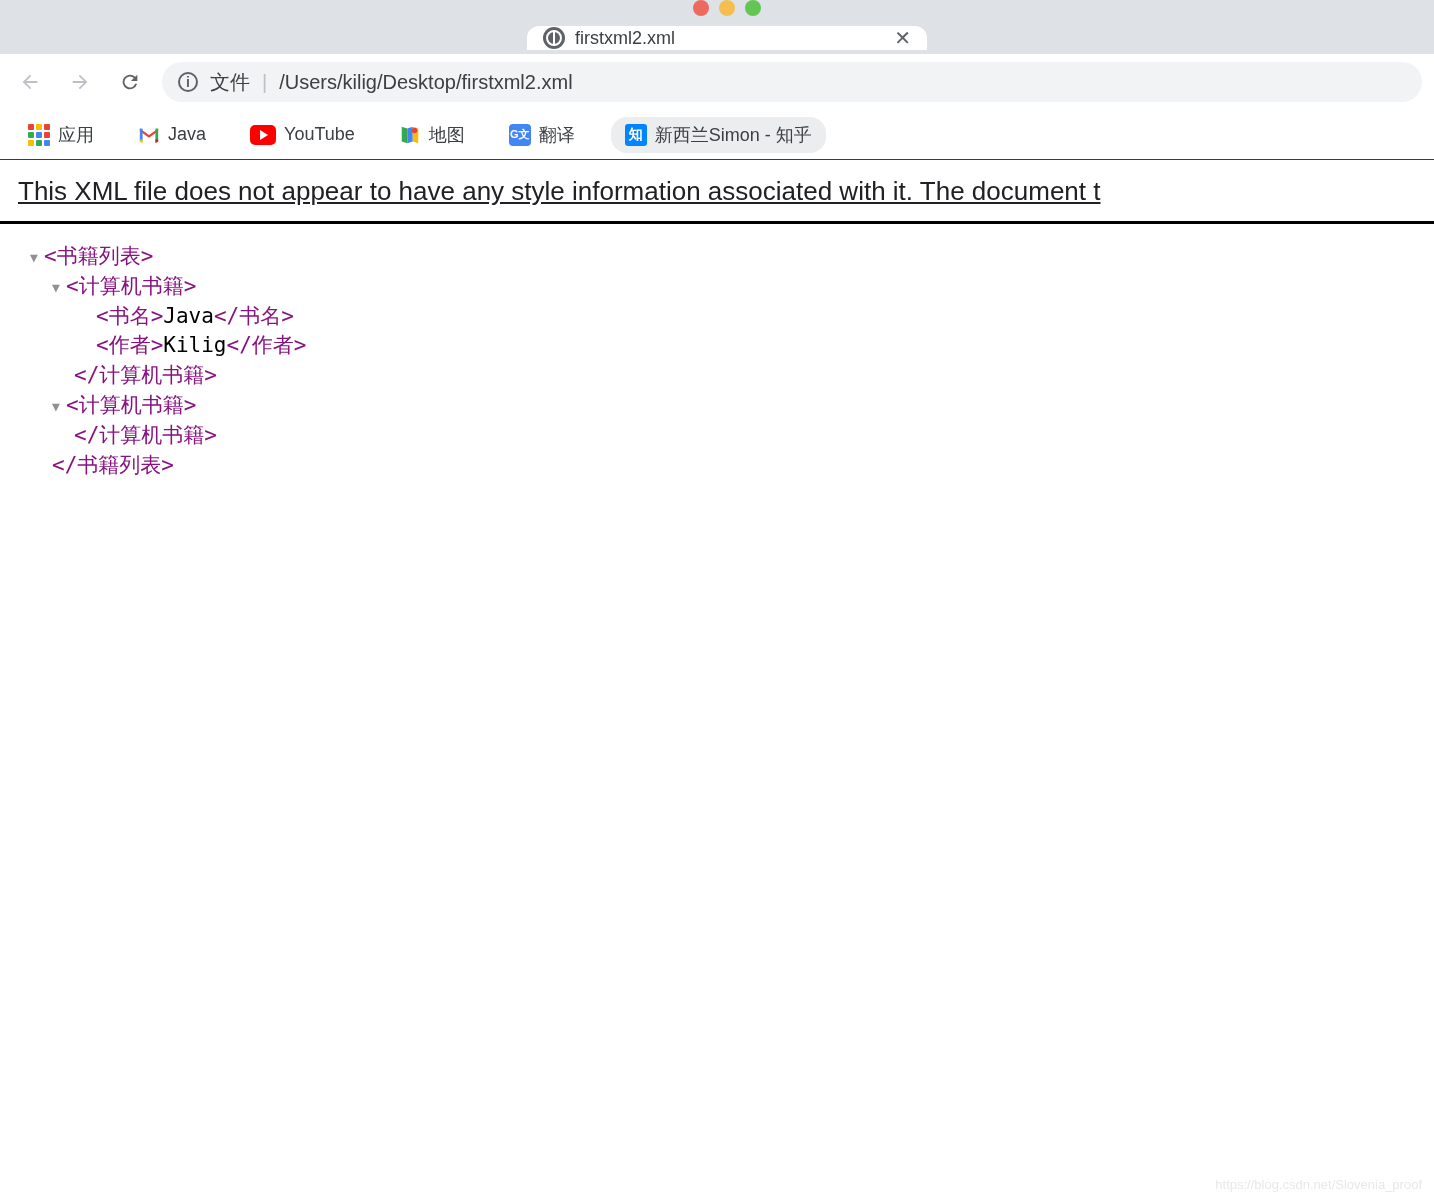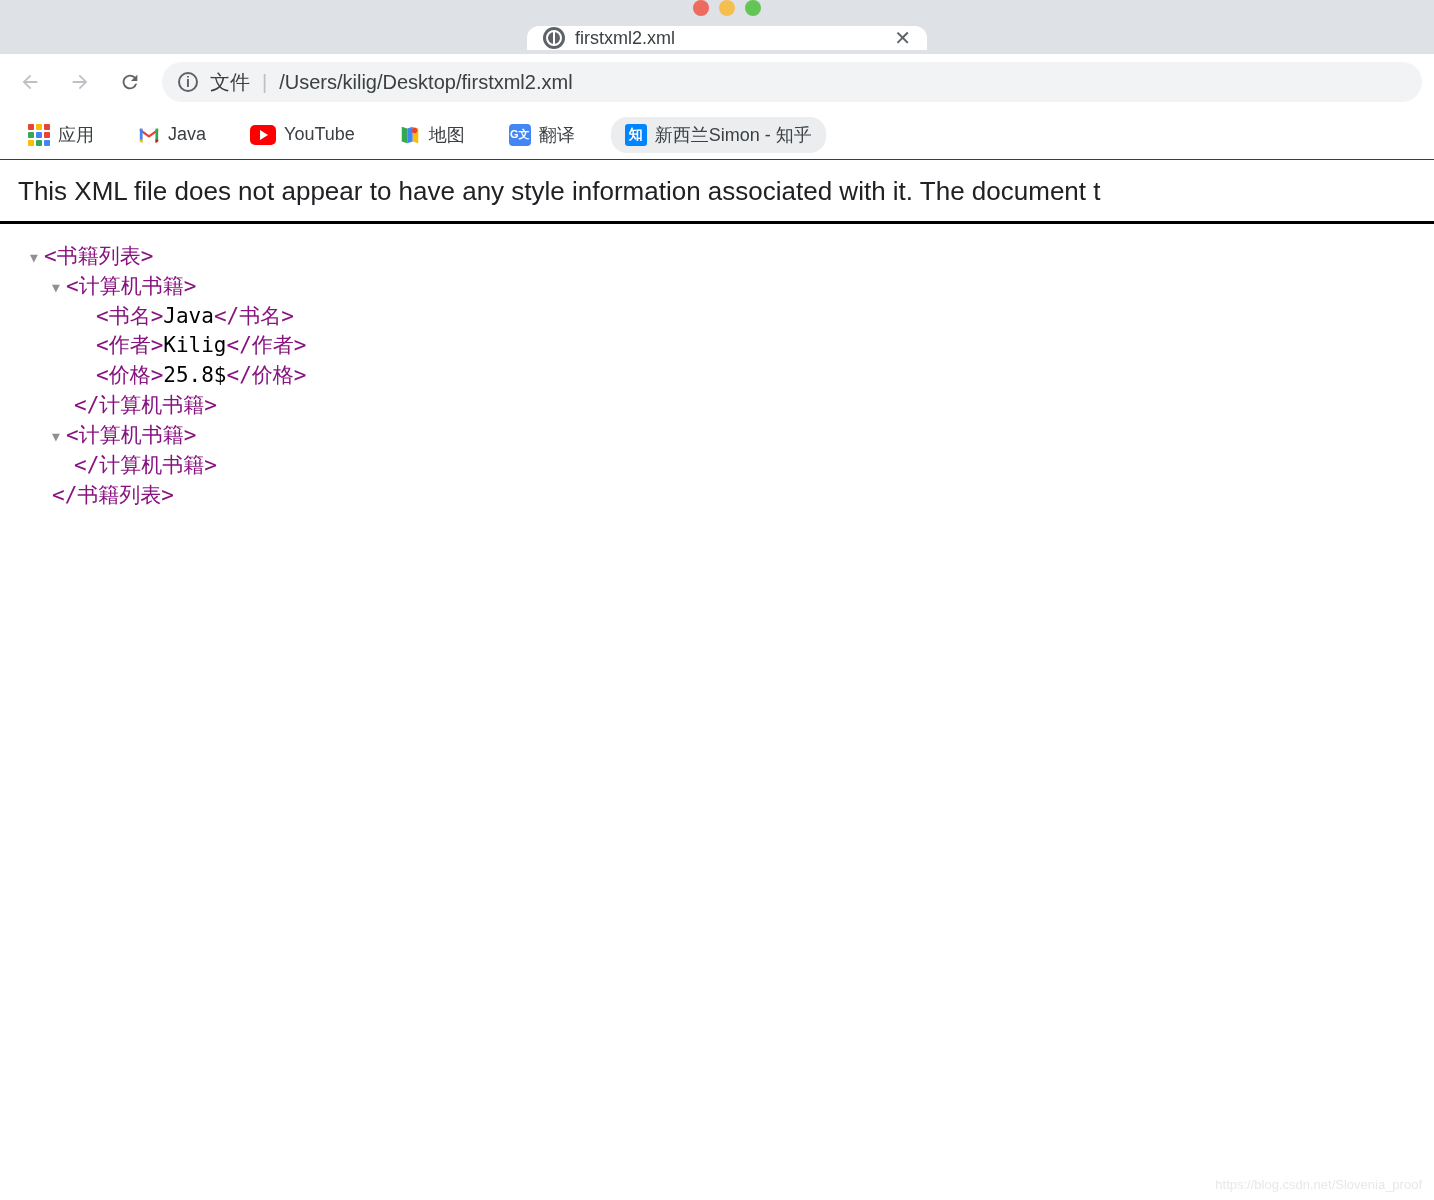--- a/index.html
+++ b/index.html
@@ -149,20 +149,21 @@
       padding: 0;
     }
     .xml-notice {
       font-size: 26px;
       color: #202124;
       padding: 16px 18px 14px;
       border-bottom: 3px solid #000;
       margin-bottom: 18px;
       white-space: nowrap;
       overflow: hidden;
+      text-decoration: underline;
     }
     .xml-tree {
       font-family: "Menlo", "Monaco", "Consolas", monospace;
       font-size: 21px;
       line-height: 1.42;
       padding: 0 30px 20px;
     }
     .xml-line { white-space: pre; }
     .caret {
       color: #909090;
@@ -284,21 +285,20 @@
 
 <div class="content-area">
   <div class="xml-notice">This XML file does not appear to have any style information associated with it. The document t</div>
 
   <div class="xml-tree">
     <div class="xml-line ind0"><span class="caret">▼</span><span class="tag">&lt;书籍列表&gt;</span></div>
 
     <div class="xml-line ind1"><span class="caret">▼</span><span class="tag">&lt;计算机书籍&gt;</span></div>
     <div class="xml-line ind3"><span class="tag">&lt;书名&gt;</span><span class="txt">Java</span><span class="tag">&lt;/书名&gt;</span></div>
     <div class="xml-line ind3"><span class="tag">&lt;作者&gt;</span><span class="txt">Kilig</span><span class="tag">&lt;/作者&gt;</span></div>
-    <div class="xml-line ind3"><span class="tag">&lt;价格&gt;</span><span class="txt">25.8$</span><span class="tag">&lt;/价格&gt;</span></div>
     <div class="xml-line ind2"><span class="tag">&lt;/计算机书籍&gt;</span></div>
 
     <div class="xml-line ind1"><span class="caret">▼</span><span class="tag">&lt;计算机书籍&gt;</span></div>
     <div class="xml-line ind2"><span class="tag">&lt;/计算机书籍&gt;</span></div>
 
     <div class="xml-line ind1"><span class="tag">&lt;/书籍列表&gt;</span></div>
   </div>
 </div>
 
 <div class="watermark">https://blog.csdn.net/Slovenia_proof</div>

